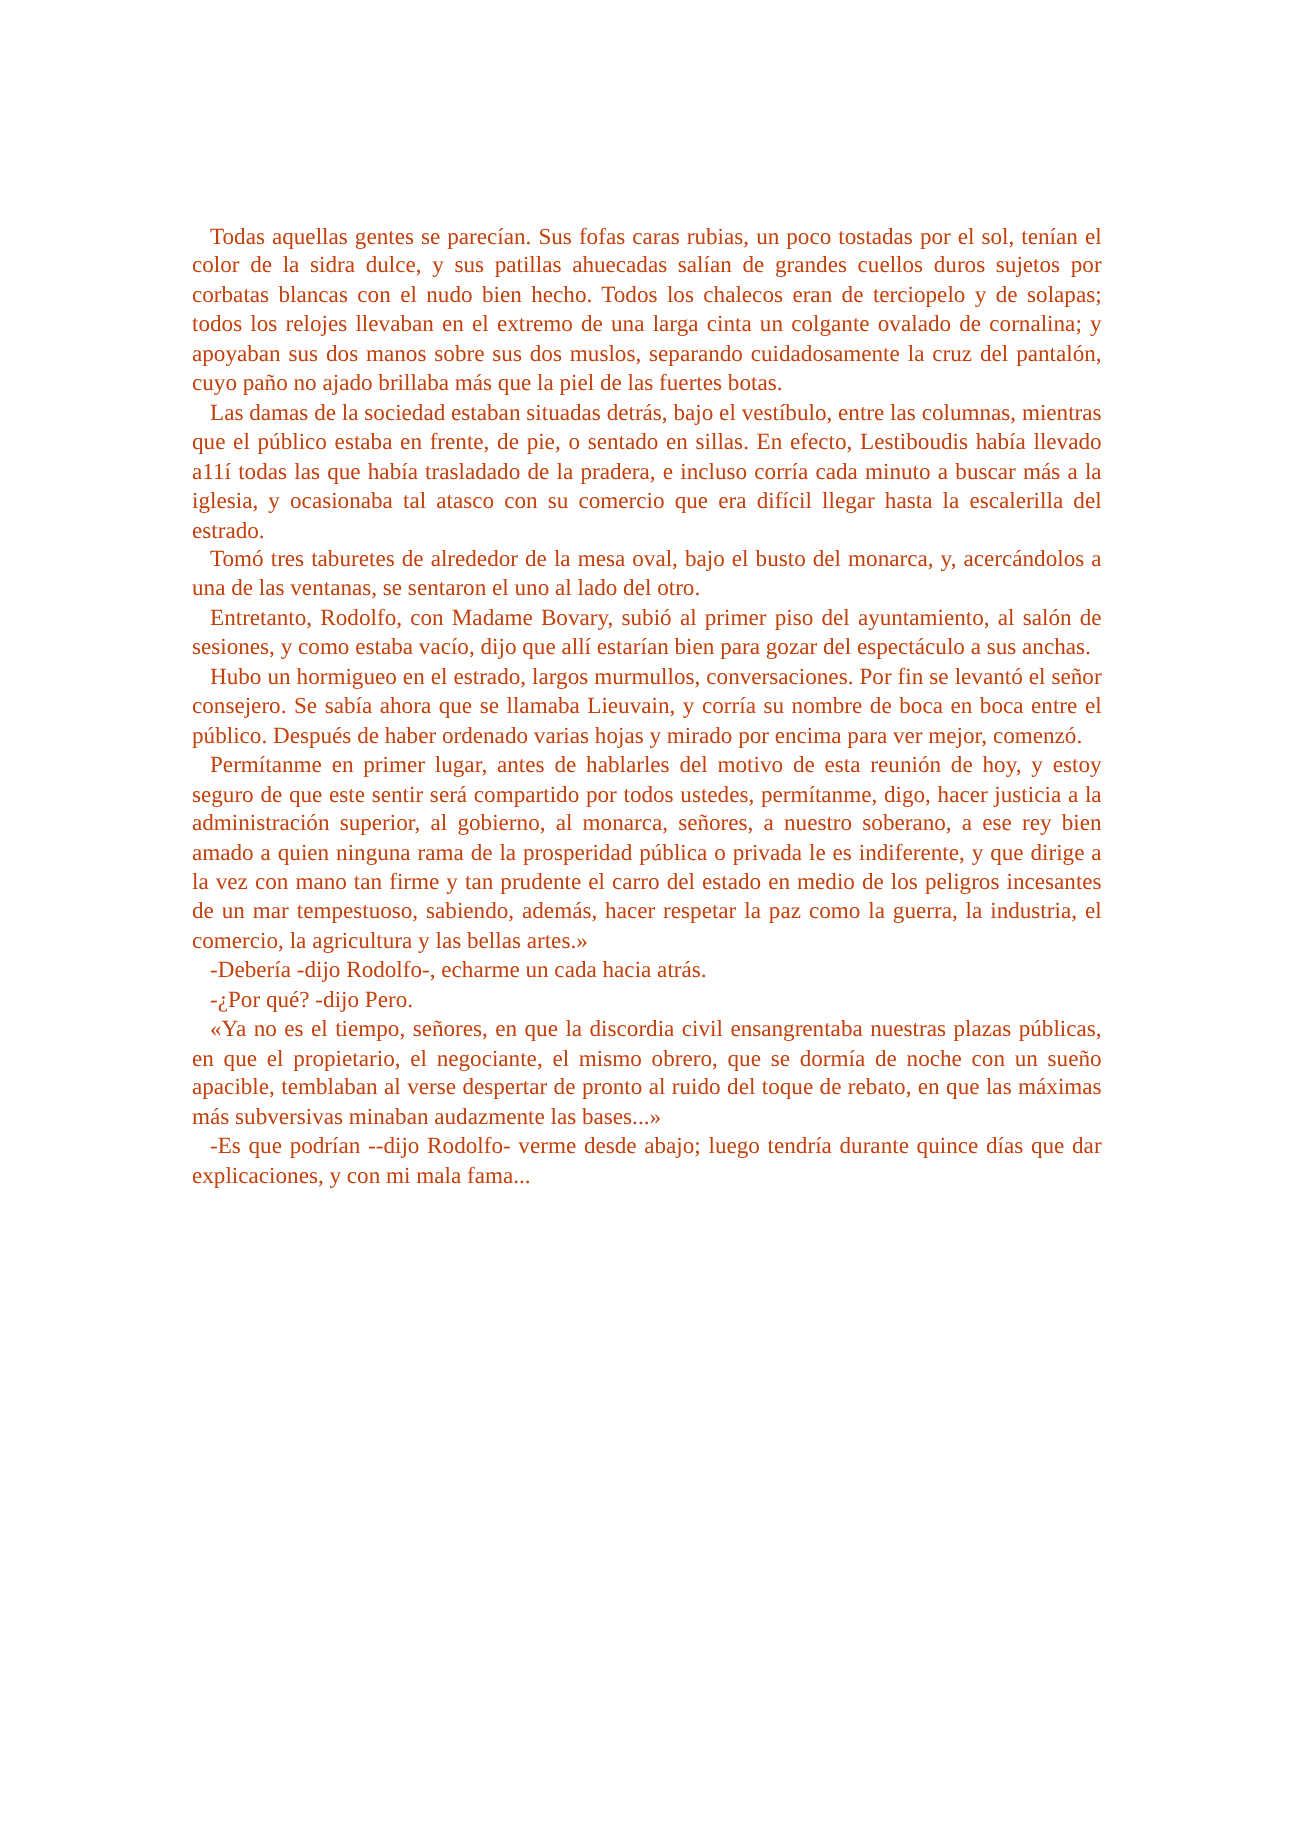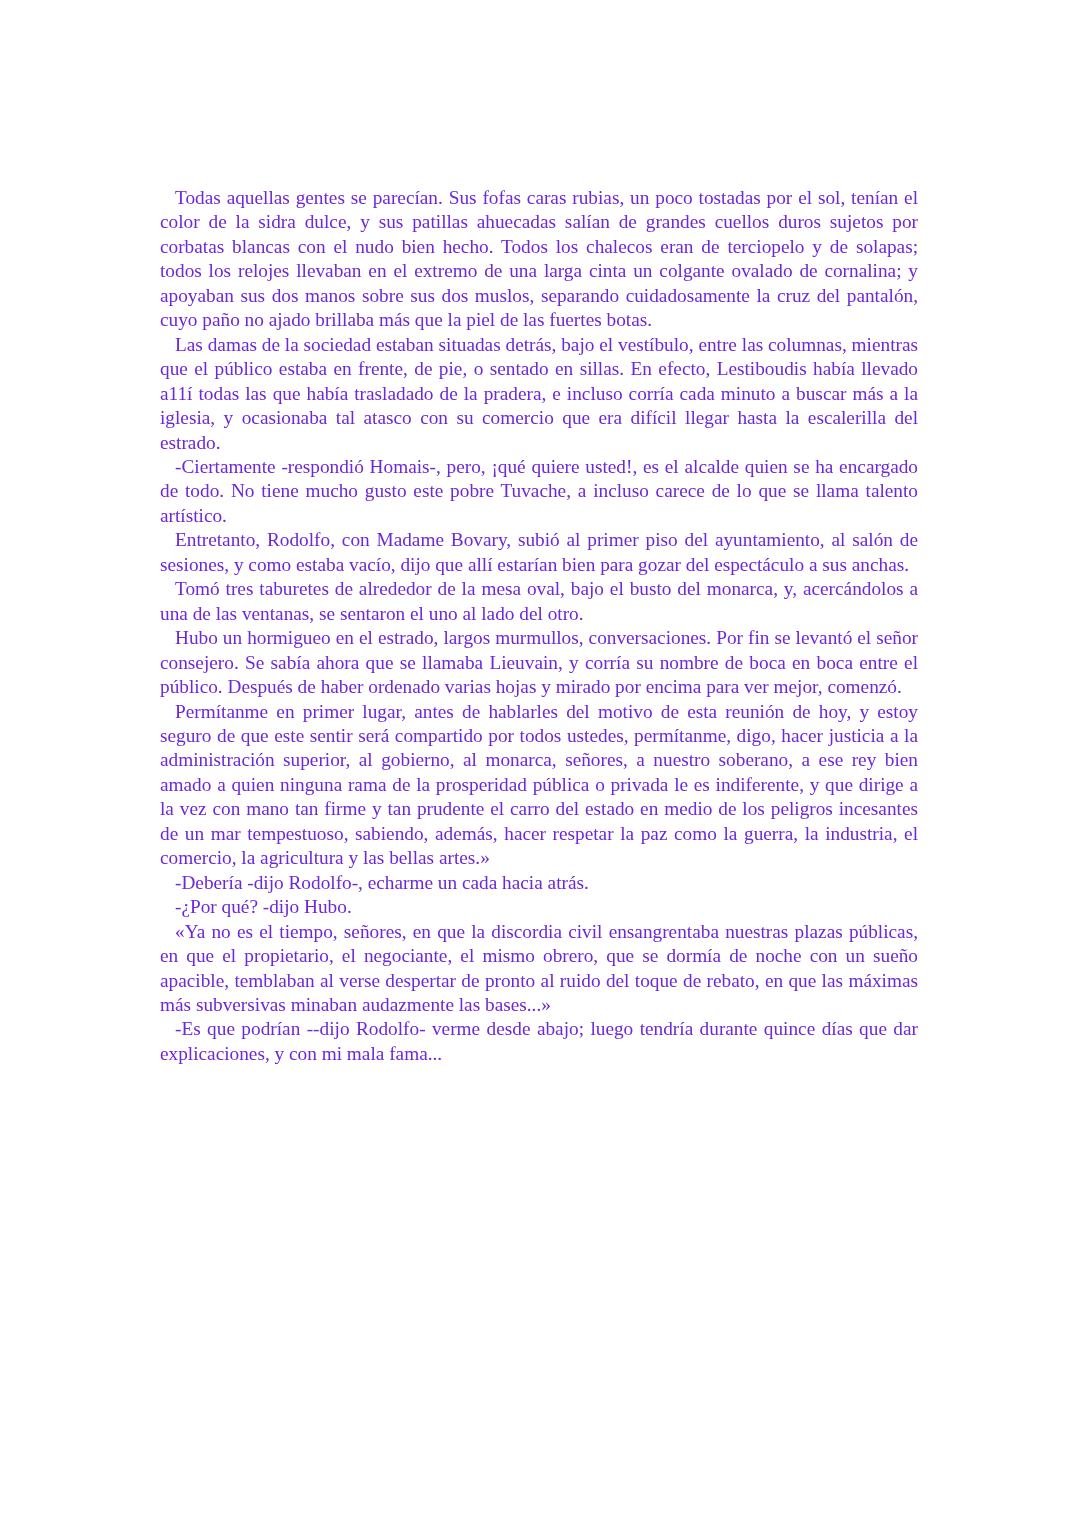--- a/index.html
+++ b/index.html
@@ -14,36 +14,35 @@
     overflow: hidden;
   }
   .page {
     position: absolute;
     left: 160px;
     top: 186px;
     width: 758px;
     font-family: "Liberation Serif", "DejaVu Serif", serif;
     font-size: 19.3px;
     line-height: 24.45px;
-    color: #6d28d9;
+    color: #c2410c;
     text-align: justify;
   }
   .para {
     margin: 0;
     text-indent: 15px;
   }
 </style>
 </head>
 <body>
 
 <div class="page">
   <p class="para">Todas aquellas gentes se parecían. Sus fofas caras rubias, un poco tostadas por el sol, tenían el color de la sidra dulce, y sus patillas ahuecadas salían de grandes cuellos duros sujetos por corbatas blancas con el nudo bien hecho. Todos los chalecos eran de terciopelo y de solapas; todos los relojes llevaban en el extremo de una larga cinta un colgante ovalado de cornalina; y apoyaban sus dos manos sobre sus dos muslos, separando cuidadosamente la cruz del pantalón, cuyo paño no ajado brillaba más que la piel de las fuertes botas.</p>
   <p class="para">Las damas de la sociedad estaban situadas detrás, bajo el vestíbulo, entre las columnas, mientras que el público estaba en frente, de pie, o sentado en sillas. En efecto, Lestiboudis había llevado a11í todas las que había trasladado de la pradera, e incluso corría cada minuto a buscar más a la iglesia, y ocasionaba tal atasco con su comercio que era difícil llegar hasta la escalerilla del estrado.</p>
-  <p class="para">-Ciertamente -respondió Homais-, pero, ¡qué quiere usted!, es el alcalde quien se ha encargado de todo. No tiene mucho gusto este pobre Tuvache, a incluso carece de lo que se llama talento artístico.</p>
+  <p class="para">Tomó tres taburetes de alrededor de la mesa oval, bajo el busto del monarca, y, acercándolos a una de las ventanas, se sentaron el uno al lado del otro.</p>
   <p class="para">Entretanto, Rodolfo, con Madame Bovary, subió al primer piso del ayuntamiento, al salón de sesiones, y como estaba vacío, dijo que allí estarían bien para gozar del espectáculo a sus anchas.</p>
-  <p class="para">Tomó tres taburetes de alrededor de la mesa oval, bajo el busto del monarca, y, acercándolos a una de las ventanas, se sentaron el uno al lado del otro.</p>
   <p class="para">Hubo un hormigueo en el estrado, largos murmullos, conversaciones. Por fin se levantó el señor consejero. Se sabía ahora que se llamaba Lieuvain, y corría su nombre de boca en boca entre el público. Después de haber ordenado varias hojas y mirado por encima para ver mejor, comenzó.</p>
   <p class="para">Permítanme en primer lugar, antes de hablarles del motivo de esta reunión de hoy, y estoy seguro de que este sentir será compartido por todos ustedes, permítanme, digo, hacer justicia a la administración superior, al gobierno, al monarca, señores, a nuestro soberano, a ese rey bien amado a quien ninguna rama de la prosperidad pública o privada le es indiferente, y que dirige a la vez con mano tan firme y tan prudente el carro del estado en medio de los peligros incesantes de un mar tempestuoso, sabiendo, además, hacer respetar la paz como la guerra, la industria, el comercio, la agricultura y las bellas artes.»</p>
   <p class="para">-Debería -dijo Rodolfo-, echarme un cada hacia atrás.</p>
-  <p class="para">-¿Por qué? -dijo Hubo.</p>
+  <p class="para">-¿Por qué? -dijo Pero.</p>
   <p class="para">«Ya no es el tiempo, señores, en que la discordia civil ensangrentaba nuestras plazas públicas, en que el propietario, el negociante, el mismo obrero, que se dormía de noche con un sueño apacible, temblaban al verse despertar de pronto al ruido del toque de rebato, en que las máximas más subversivas minaban audazmente las bases...»</p>
   <p class="para">-Es que podrían --dijo Rodolfo- verme desde abajo; luego tendría durante quince días que dar explicaciones, y con mi mala fama...</p>
 </div>
 
 </body></html>

